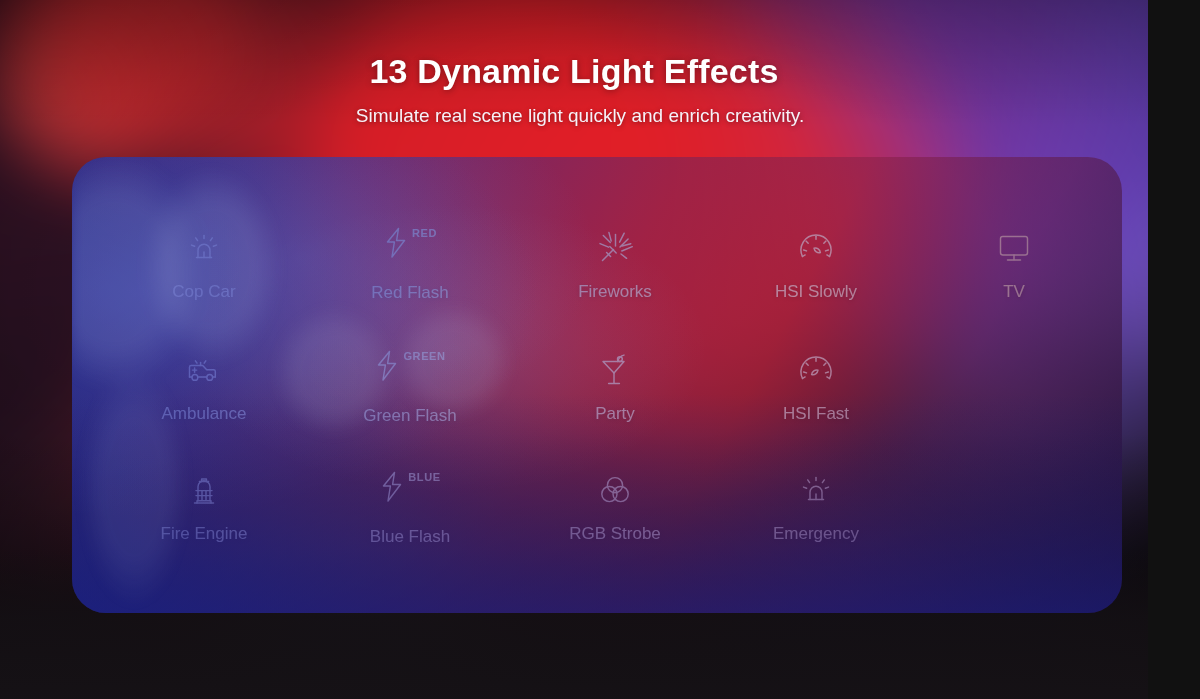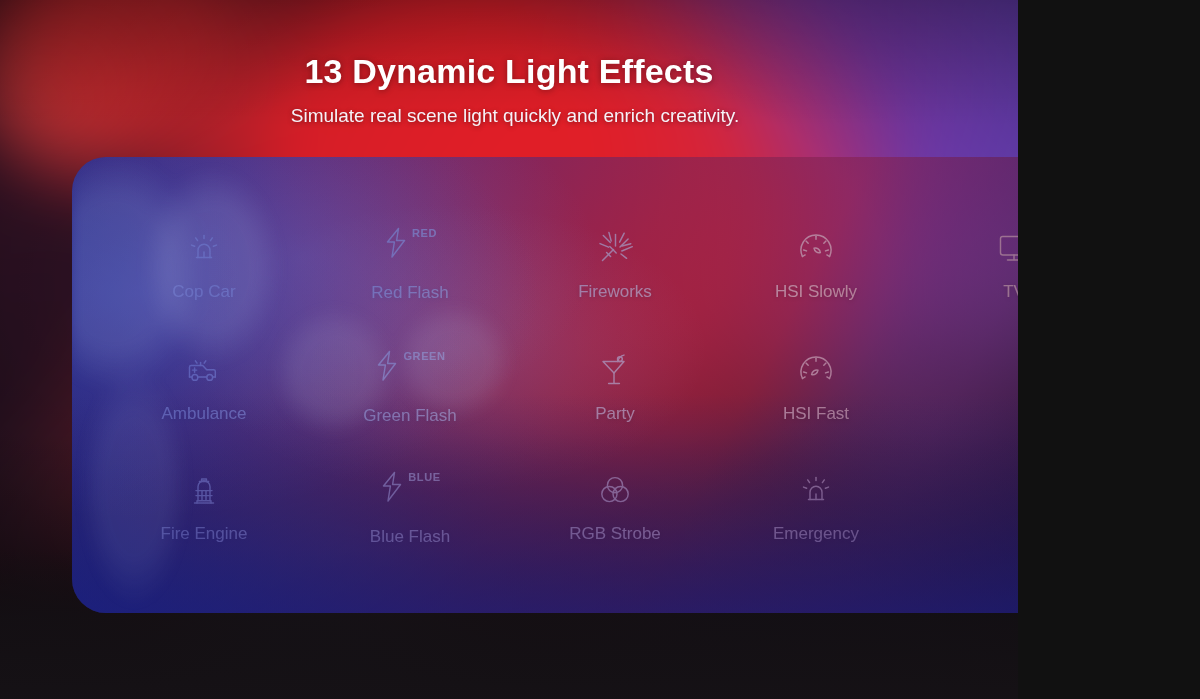--- a/index.html
+++ b/index.html
@@ -4,21 +4,21 @@
 <style>
   html, body {
     margin: 0; padding: 0;
     background: #111;
   }
   body {
     font-family: "Liberation Sans", sans-serif;
   }
   .stage {
     position: relative;
-    width: 1018px;
+    width: 1148px;
     height: 699px;
     overflow: hidden;
     background: #15101a;
   }
 
   
   .bg-layer {
     position: absolute;
     inset: -60px;
     background:

